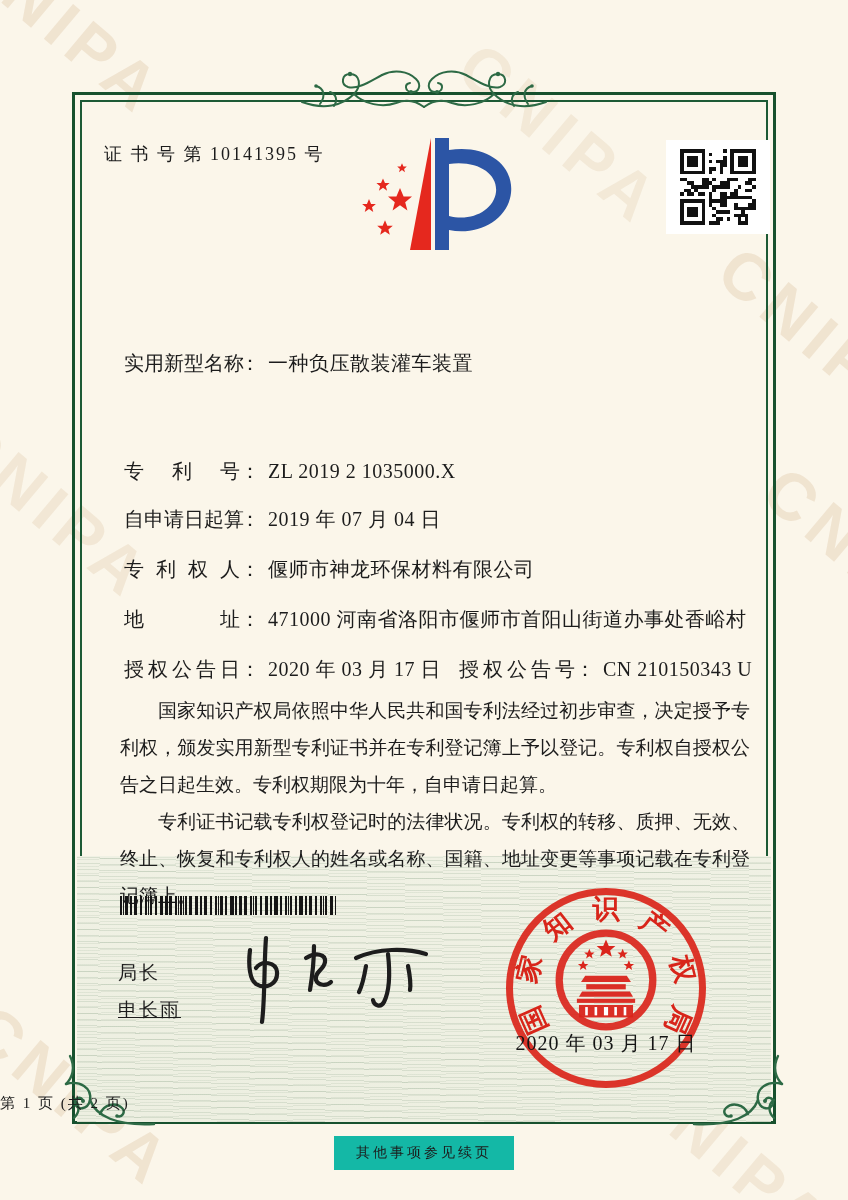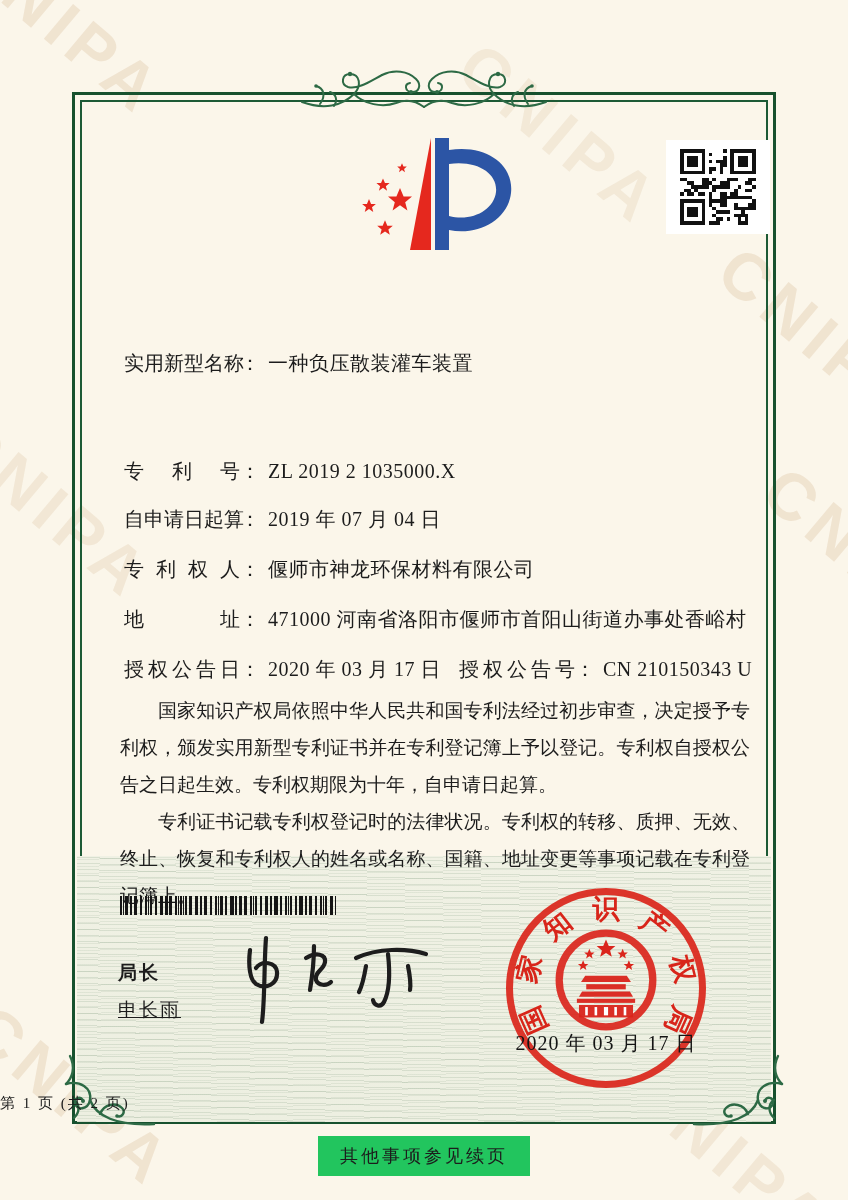--- a/index.html
+++ b/index.html
@@ -49,37 +49,37 @@
              line-height:37px;z-index:3;text-align:justify;}
   .body-text p{margin:0;text-indent:2em;}
   
   .barcode{position:absolute;left:120px;top:896px;width:216px;height:19px;z-index:3;
            background-image:
              repeating-linear-gradient(90deg,#151515 0 2px,rgba(0,0,0,0) 2px 5px),
              repeating-linear-gradient(90deg,#151515 0 1px,rgba(0,0,0,0) 1px 7px),
              repeating-linear-gradient(90deg,rgba(0,0,0,0) 0 3px,#151515 3px 4px,rgba(0,0,0,0) 4px 11px);}
   
   .signer-title{position:absolute;left:118px;top:960px;font-size:19px;z-index:3;
-                font-family:"Liberation Sans","DejaVu Sans",sans-serif;font-weight:700;letter-spacing:2px;}
+                font-family:"Liberation Sans","DejaVu Sans",sans-serif;font-weight:400;letter-spacing:2px;}
   .signer-name{position:absolute;left:118px;top:997px;font-size:19px;z-index:3;
                font-family:"Liberation Sans","DejaVu Sans",sans-serif;font-weight:500;letter-spacing:2px;text-decoration:underline;}
   .signature{position:absolute;left:228px;top:928px;z-index:3;}
   
   .seal{position:absolute;left:506px;top:888px;width:200px;height:200px;z-index:4;}
   .seal-ring{position:absolute;inset:0;border:7px solid rgba(218,37,26,.92);border-radius:50%;box-sizing:border-box;}
   .seal-char{position:absolute;left:50%;top:50%;font-size:27px;font-weight:700;color:#d8251a;
              transform:translate(-50%,-50%) rotate(var(--a)) translateY(-79px);}
   .seal-emblem{position:absolute;left:50%;top:47%;transform:translate(-50%,-50%);}
   .seal-date{position:absolute;left:-10px;top:142px;width:220px;text-align:center;
              font-size:20px;color:#141414;letter-spacing:1px;z-index:5;}
   
   .page-info{position:absolute;left:0;top:1094px;width:100%;text-align:left;font-size:15px;
              letter-spacing:2px;z-index:3;}
-  .note-box{position:absolute;left:50%;top:1136px;transform:translateX(-50%);background:#22c55e;
-            padding:8px 22px;font-size:18px;letter-spacing:3px;z-index:3;}
+  .note-box{position:absolute;left:50%;top:1136px;transform:translateX(-50%);background:#14b8a6;
+            padding:8px 22px;font-size:14px;letter-spacing:3px;z-index:3;}
 </style>
 </head>
 <body>
 
 <div class="page">
 
   <div class="wm wm1">CNIPA</div>
   <div class="wm wm2">CNIPA</div>
   <div class="wm wm3">CNIPA</div>
   <div class="wm wm4">CNIPA</div>
@@ -147,20 +147,21 @@
         <path d="M40 60 C44 50 56 48 62 54 C66 58 62 64 57 62"></path>
         <path d="M14 64 C20 58 20 50 14 46"></path>
       </g>
       <g fill="#2d6a45">
           <circle cx="23" cy="47" r="2"></circle>
           <circle cx="57" cy="62" r="1.8"></circle>
         </g>
     </svg>
   </div>
 
+  <div class="cert-no">证 书 号 第 10141395 号</div>
 
   <div class="logo">
     <svg width="184" height="120" viewBox="0 0 184 120">
       <defs>
         <path id="lstar" d="M0,-6 L1.8,-1.8 L6,-1.8 L2.6,1.1 L3.7,5.2 L0,2.6 L-3.7,5.2 L-2.6,1.1 L-6,-1.8 L-1.8,-1.8 Z" fill="#e5281e"></path>
       </defs>
       <polygon points="93,2 72,114 93,114" fill="#e5281e"></polygon>
       <path d="M97,2 L111,2 L111,114 L97,114 Z" fill="#2c55a5"></path>
       <path fill-rule="evenodd" fill="#2c55a5" d="M111,14 C150,8 176,30 173,57 C170,84 140,100 111,94 L111,80 C134,86 156,74 158,56 C160,38 140,24 111,28 Z"></path>
       <use href="#lstar" transform="translate(64,32) scale(.8)"></use>

